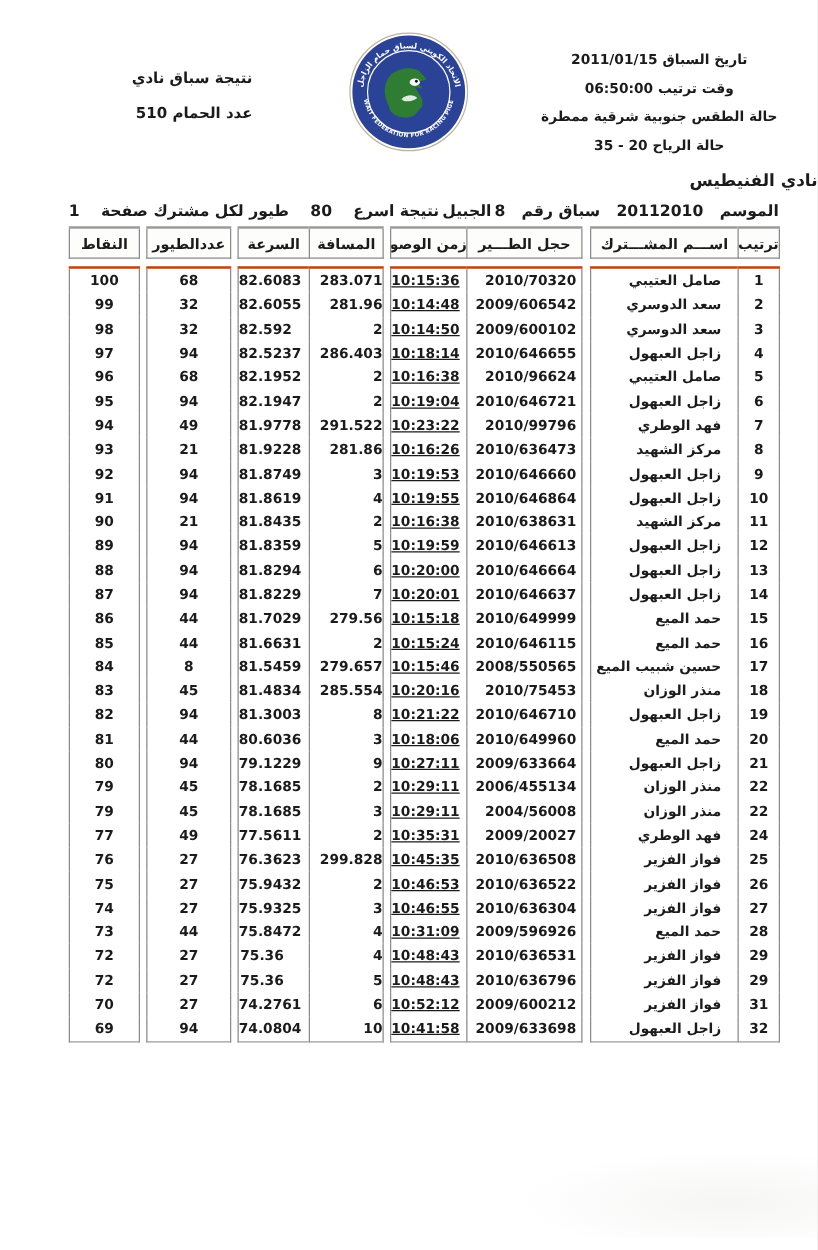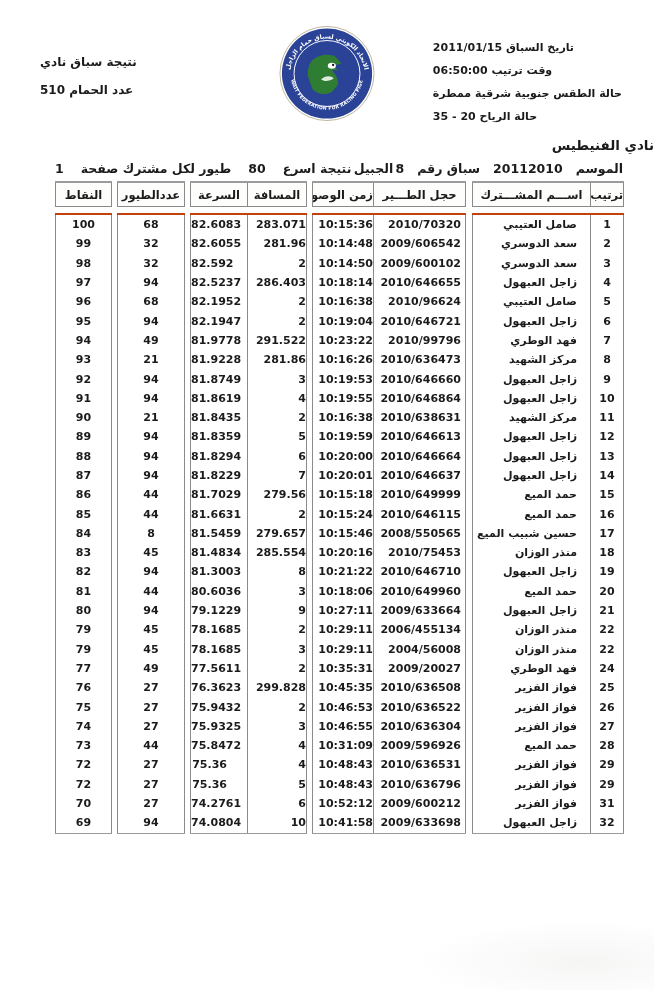--- a/index.html
+++ b/index.html
@@ -9,26 +9,26 @@
     background:#ffffff;
     margin:0 auto;
     font-family:"DejaVu Sans",sans-serif;
     font-weight:700;
     color:#1b1b1b;
     overflow:hidden;
   }
   
   .meta-right{
     position:absolute;top:36px;right:32px;
-    direction:rtl;text-align:left;
+    direction:rtl;text-align:center;
     font-size:11px;line-height:23px;white-space:nowrap;
   }
   .meta-left{
     position:absolute;top:48px;left:40px;width:162px;
-    direction:rtl;text-align:left;
+    direction:rtl;text-align:right;
     font-size:12px;line-height:28px;white-space:nowrap;
   }
   
   .logo-wrap{position:absolute;top:25px;left:50%;transform:translateX(-50%);width:97px;height:97px;}
   .logo-wrap svg{display:block;width:100%;height:100%;}
   
   .club-name{
     position:absolute;top:137px;left:0;width:100%;
     text-align:right;direction:rtl;
     font-size:13.5px;
@@ -68,21 +68,21 @@
     height:19.3px;vertical-align:middle;text-align:center;
   }
   .results tbody td:not(.gap){
     border-left:1px solid #8a8a8a;border-right:1px solid #8a8a8a;
   }
   .results tbody tr:first-child td:not(.gap){border-top:2px solid #c2410c;margin-top:32px;}
   .results tbody tr:last-child td:not(.gap){border-bottom:1px solid #9b9b9b;}
   .results tbody td.gap{border:none;}
   .results td.c-name{text-align:right;padding-left:4px;padding-right:13px;}
   .results td.c-ring{text-align:left;direction:ltr;padding-right:4px;padding-left:5px;text-align:right;}
-  .results td.c-time{direction:ltr;text-align:right;padding-right:0;}
+  .results td.c-time{direction:ltr;text-align:left;padding-right:0;text-decoration:underline;}
   .results td.c-speed{direction:ltr;text-align:right;padding-right:20px;}
   .results td.c-dist{direction:ltr;text-align:right;}
   
   .scan-smudge{
     position:absolute;right:0;bottom:10px;width:240px;height:70px;
     background:radial-gradient(ellipse at 70% 60%, rgba(120,120,110,0.07), rgba(255,255,255,0) 70%);
     pointer-events:none;
   }
 </style>
 </head>

